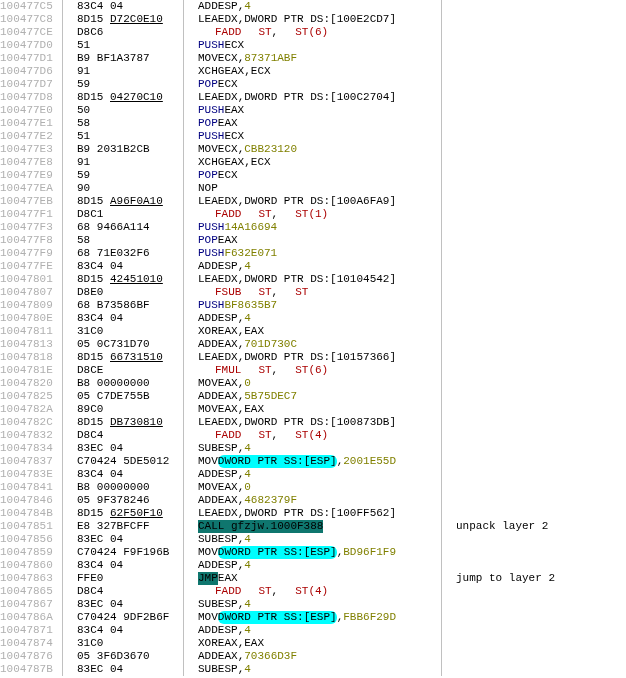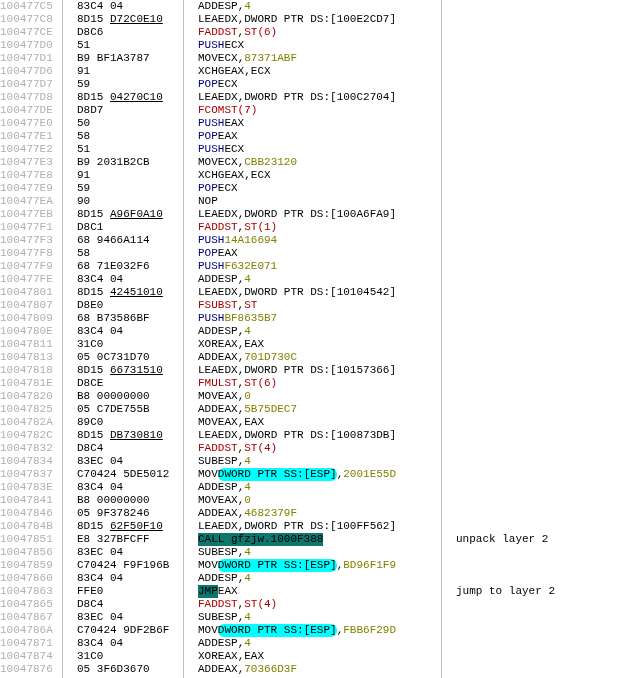--- a/index.html
+++ b/index.html
@@ -33,40 +33,39 @@
   }
   .col-comment {
     width: 170px;
     flex: none;
     color: #000000;
   }
   .mnem { color: #000000; text-align: center; }
   .op-reg { color: #000000; }
   .op-num { color: #808000; }
   .op-mem { color: #000000; font-family: Liberation Mono, monospace; }
-  .fop { color: #aa0000; }
+  .fop { color: #aa0000; margin-left: 17px; }
   .hi-mem { background: #00ffff; color: #000000; border-radius: 6px; }
   .hi-call { background: #0f766e; color: #000000; }
   .ul { text-decoration: underline; }
   .sep { border-right: 1px solid #c0c0c0; margin-right:2px;}
   .mnem.blue { color: #000080; }
 </style>
 </head>
 <body>
 
 <div id="container">
     <div class="row"><span class="col-addr sep">100477C5</span><span class="col-bytes sep">83C4 04</span><span class="col-instr sep"><span class="mnem">ADD</span> <span class="op-reg">ESP</span><span>,</span><span class="op-num">4</span></span><span class="col-comment"></span></div>
     <div class="row"><span class="col-addr sep">100477C8</span><span class="col-bytes sep">8D15 <span class="ul">D72C0E10</span></span><span class="col-instr sep"><span class="mnem">LEA</span> <span class="op-reg">EDX</span><span>,</span><span class="op-mem">DWORD PTR DS:[100E2CD7]</span></span><span class="col-comment"></span></div>
     <div class="row"><span class="col-addr sep">100477CE</span><span class="col-bytes sep">D8C6</span><span class="col-instr sep"><span class="fop">FADD</span> <span class="fop">ST</span><span>,</span><span class="fop">ST(6)</span></span><span class="col-comment"></span></div>
     <div class="row"><span class="col-addr sep">100477D0</span><span class="col-bytes sep">51</span><span class="col-instr sep"><span class="mnem blue">PUSH</span> <span class="op-reg">ECX</span></span><span class="col-comment"></span></div>
     <div class="row"><span class="col-addr sep">100477D1</span><span class="col-bytes sep">B9 BF1A3787</span><span class="col-instr sep"><span class="mnem">MOV</span> <span class="op-reg">ECX</span><span>,</span><span class="op-num">87371ABF</span></span><span class="col-comment"></span></div>
     <div class="row"><span class="col-addr sep">100477D6</span><span class="col-bytes sep">91</span><span class="col-instr sep"><span class="mnem">XCHG</span> <span class="op-reg">EAX</span><span>,</span><span class="op-reg">ECX</span></span><span class="col-comment"></span></div>
     <div class="row"><span class="col-addr sep">100477D7</span><span class="col-bytes sep">59</span><span class="col-instr sep"><span class="mnem blue">POP</span> <span class="op-reg">ECX</span></span><span class="col-comment"></span></div>
     <div class="row"><span class="col-addr sep">100477D8</span><span class="col-bytes sep">8D15 <span class="ul">04270C10</span></span><span class="col-instr sep"><span class="mnem">LEA</span> <span class="op-reg">EDX</span><span>,</span><span class="op-mem">DWORD PTR DS:[100C2704]</span></span><span class="col-comment"></span></div>
-    <div class="row"><span class="col-addr sep">100477DE</span><span class="col-bytes sep">D8D7</span><span class="col-instr sep"><span class="fop">FCOM</span> <span class="fop">ST(7)</span></span><span class="col-comment"></span></div>
     <div class="row"><span class="col-addr sep">100477E0</span><span class="col-bytes sep">50</span><span class="col-instr sep"><span class="mnem blue">PUSH</span> <span class="op-reg">EAX</span></span><span class="col-comment"></span></div>
     <div class="row"><span class="col-addr sep">100477E1</span><span class="col-bytes sep">58</span><span class="col-instr sep"><span class="mnem blue">POP</span> <span class="op-reg">EAX</span></span><span class="col-comment"></span></div>
     <div class="row"><span class="col-addr sep">100477E2</span><span class="col-bytes sep">51</span><span class="col-instr sep"><span class="mnem blue">PUSH</span> <span class="op-reg">ECX</span></span><span class="col-comment"></span></div>
     <div class="row"><span class="col-addr sep">100477E3</span><span class="col-bytes sep">B9 2031B2CB</span><span class="col-instr sep"><span class="mnem">MOV</span> <span class="op-reg">ECX</span><span>,</span><span class="op-num">CBB23120</span></span><span class="col-comment"></span></div>
     <div class="row"><span class="col-addr sep">100477E8</span><span class="col-bytes sep">91</span><span class="col-instr sep"><span class="mnem">XCHG</span> <span class="op-reg">EAX</span><span>,</span><span class="op-reg">ECX</span></span><span class="col-comment"></span></div>
     <div class="row"><span class="col-addr sep">100477E9</span><span class="col-bytes sep">59</span><span class="col-instr sep"><span class="mnem blue">POP</span> <span class="op-reg">ECX</span></span><span class="col-comment"></span></div>
     <div class="row"><span class="col-addr sep">100477EA</span><span class="col-bytes sep">90</span><span class="col-instr sep"><span class="mnem">NOP</span> </span><span class="col-comment"></span></div>
     <div class="row"><span class="col-addr sep">100477EB</span><span class="col-bytes sep">8D15 <span class="ul">A96F0A10</span></span><span class="col-instr sep"><span class="mnem">LEA</span> <span class="op-reg">EDX</span><span>,</span><span class="op-mem">DWORD PTR DS:[100A6FA9]</span></span><span class="col-comment"></span></div>
     <div class="row"><span class="col-addr sep">100477F1</span><span class="col-bytes sep">D8C1</span><span class="col-instr sep"><span class="fop">FADD</span> <span class="fop">ST</span><span>,</span><span class="fop">ST(1)</span></span><span class="col-comment"></span></div>
     <div class="row"><span class="col-addr sep">100477F3</span><span class="col-bytes sep">68 9466A114</span><span class="col-instr sep"><span class="mnem blue">PUSH</span> <span class="op-num">14A16694</span></span><span class="col-comment"></span></div>

